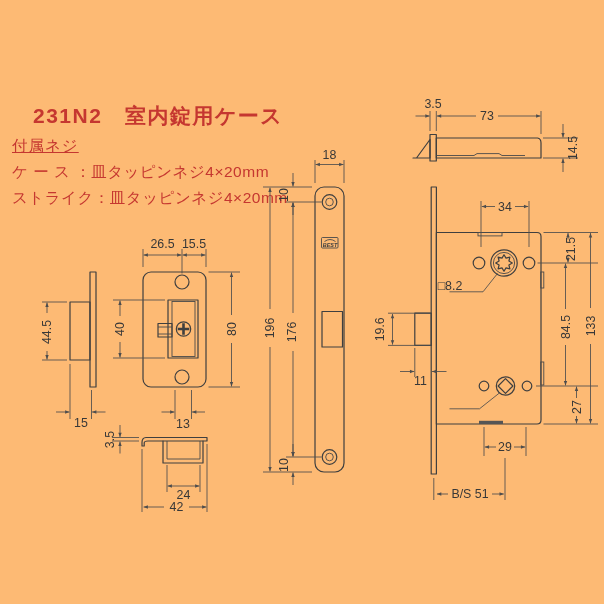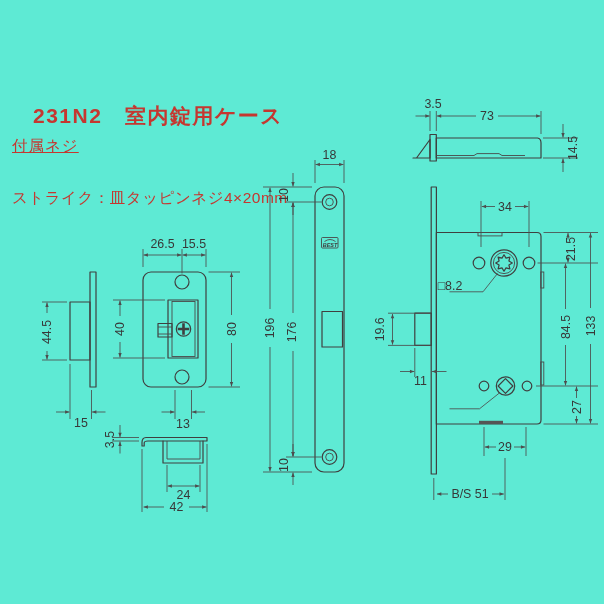--- a/index.html
+++ b/index.html
@@ -1,16 +1,16 @@
 <!DOCTYPE html>
 <html><head>
 <meta charset="utf-8">
 <style>
   html,body{margin:0;padding:0;background:#fff;}
-  #stage{position:relative;width:604px;height:604px;background:#5eead4;overflow:hidden;
+  #stage{position:relative;width:604px;height:604px;background:#fdba74;overflow:hidden;
          font-family:"Liberation Sans",sans-serif;}
   .red{position:absolute;color:#c53730;white-space:pre;}
   #title{left:33px;top:102px;font-size:21px;font-weight:bold;letter-spacing:1.5px;}
   #note1{left:12px;top:136px;font-size:15.5px;letter-spacing:1px;text-decoration:underline;}
   #note2{left:12px;top:162px;font-size:15.5px;letter-spacing:0.5px;}
   #note3{left:12px;top:188px;font-size:15.5px;letter-spacing:0.5px;}
   svg{position:absolute;left:0;top:0;}
   .ol{fill:none;stroke:#3f3f3f;stroke-width:1.2;stroke-linejoin:round;stroke-linecap:round;}
   .tl{fill:none;stroke:#4a4a4a;stroke-width:0.9;}
   .dl{fill:none;stroke:#4d4d4d;stroke-width:0.85;}
@@ -18,20 +18,21 @@
   .bt{font-family:"Liberation Sans",sans-serif;font-size:5.4px;font-weight:bold;font-style:italic;
       fill:#3f3f3f;text-anchor:middle;}
 </style>
 </head>
 <body>
 
 <div id="stage">
 
   <div id="title" class="red">231N2　室内錠用ケース</div>
   <div id="note1" class="red">付属ネジ</div>
+  <div id="note2" class="red">ケ ー ス ：皿タッピンネジ4×20mm</div>
   <div id="note3" class="red">ストライク：皿タッピンネジ4×20mm</div>
 
   <svg width="604" height="604" viewBox="0 0 604 604">
     <defs>
       <marker id="arr" viewBox="0 0 10 10" refX="9.5" refY="5" markerWidth="8" markerHeight="5.6" orient="auto-start-reverse">
         <path d="M0.5,1.4 L9.5,5 L0.5,8.6 Z" fill="#4d4d4d"></path>
       </marker>
     </defs>
 
     <g>

